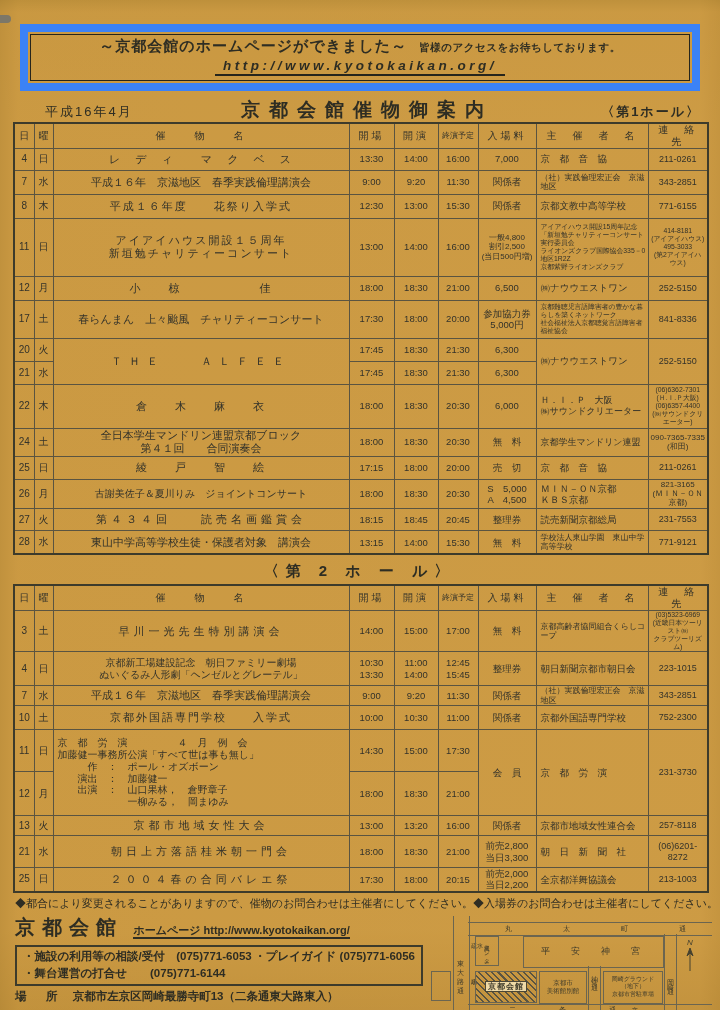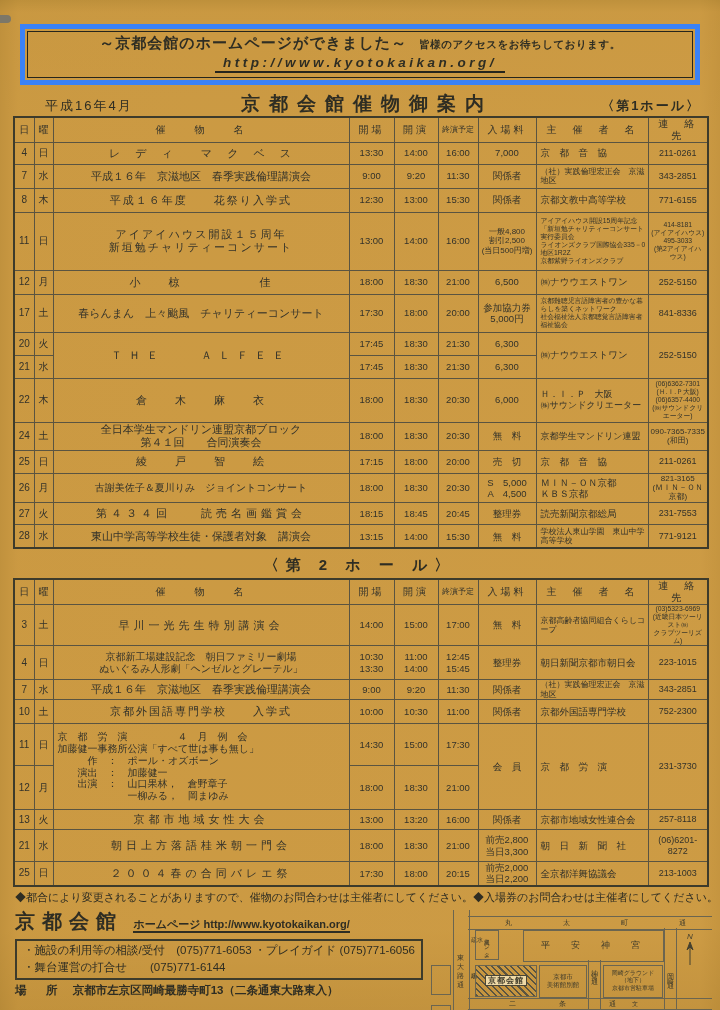--- a/index.html
+++ b/index.html
@@ -8,21 +8,21 @@
     background:linear-gradient(180deg,#dfc априls 0%,#eed9a6 100%);
     background:#ebd6a1;
     background-image:linear-gradient(180deg,#decb92 0,#ecd7a2 12px,#eed9a6 120px,#eed9a6 930px,#e3ce97 1010px),
                      linear-gradient(90deg,#e0cc95 0,#ecd7a2 18px,#eed9a6 700px,#e5d09a 720px);
     background-blend-mode:multiply;
     font-family:"Liberation Sans",sans-serif;color:#2e2d23;
   }
   .scan-edge{position:absolute;top:15px;left:0;width:11px;height:8px;background:#7c7768;border-radius:0 5px 5px 0}
   .page{padding:0 13px;position:relative}
   
-  .banner{margin:24px 7px 0 7px;border:5px solid #3b82f6;padding:2px;background:transparent}
+  .banner{margin:24px 7px 0 7px;border:8px solid #3b82f6;padding:2px;background:transparent}
   .banner-in{border:1px solid #26251c;text-align:center;padding:2px 4px 4px}
   .b1{font-size:15px;font-weight:bold;letter-spacing:1px;white-space:nowrap}
   .b1 .sub{font-size:10.5px;margin-left:12px;letter-spacing:.5px}
   .burl{display:inline-block;font-size:13.5px;font-weight:bold;font-style:italic;letter-spacing:3.5px;border-bottom:2px solid #26251c;padding:0 8px 1px;margin-top:1px}
   
   .titlebar{display:flex;align-items:baseline;justify-content:space-between;margin:6px 6px 3px 6px;height:22px}
   .t-date{font-size:13px;font-weight:normal;letter-spacing:2px;margin-left:26px;white-space:nowrap}
   .t-main{font-size:19px;font-weight:bold;letter-spacing:9px;white-space:nowrap}
   .t-hall{font-size:13px;font-weight:bold;letter-spacing:2px;white-space:nowrap}
   
@@ -48,21 +48,21 @@
   .hall2-title{text-align:center;font-size:15px;font-weight:bold;letter-spacing:7px;margin:7px 0 3px}
   
   .notes{display:flex;justify-content:space-between;font-size:11px;margin:3px 2px 0 2px;white-space:nowrap}
   .notes span{letter-spacing:0}
   
   .footer{display:flex;margin:3px 0 0 2px}
   .f-left{width:408px;flex:none}
   .f-head{white-space:nowrap}
   .f-name{font-size:20px;font-weight:bold;letter-spacing:7px}
   .f-home{font-size:11px;font-weight:bold;border-bottom:2px solid #2e2d23;padding-bottom:1px;margin-left:6px}
-  .f-box{border:2px solid #3d3b2b;padding:1px 6px 2px;margin:4px 0 3px;font-size:11.5px;font-weight:normal;line-height:1.5}
+  .f-box{border:2px solid #3d3b2b;padding:1px 6px 2px;margin:4px 0 3px;font-size:11.5px;font-weight:bold;line-height:1.5}
   .f-box .row{display:flex;justify-content:space-between;white-space:nowrap}
   .f-line{font-size:11.5px;font-weight:bold;margin-top:2px;white-space:nowrap}
   .f-line .lbl{letter-spacing:4px;margin-right:8px}
   .route{display:inline-block;border:1px solid #2e2d23;border-radius:10px;font-size:8.5px;line-height:11px;min-width:12px;padding:0 2px;text-align:center;margin:0 1px;font-weight:bold;vertical-align:1px}
   
   .map{position:relative;width:285px;height:148px;margin:2px 0 0 4px;flex:none;color:#44402f;font-size:7px}
   .st-h{position:absolute;border-top:1px solid #6b6550;border-bottom:1px solid #6b6550}
   .st-v{position:absolute;border-left:1px solid #6b6550;border-right:1px solid #6b6550}
   .st-lbl{position:absolute;white-space:nowrap;font-size:7px;color:#3f3b2b}
   .blk{position:absolute;border:1px solid #6b6550;display:flex;flex-direction:column;align-items:center;justify-content:center;line-height:1.2;font-size:6.5px;color:#3f3b2b}

